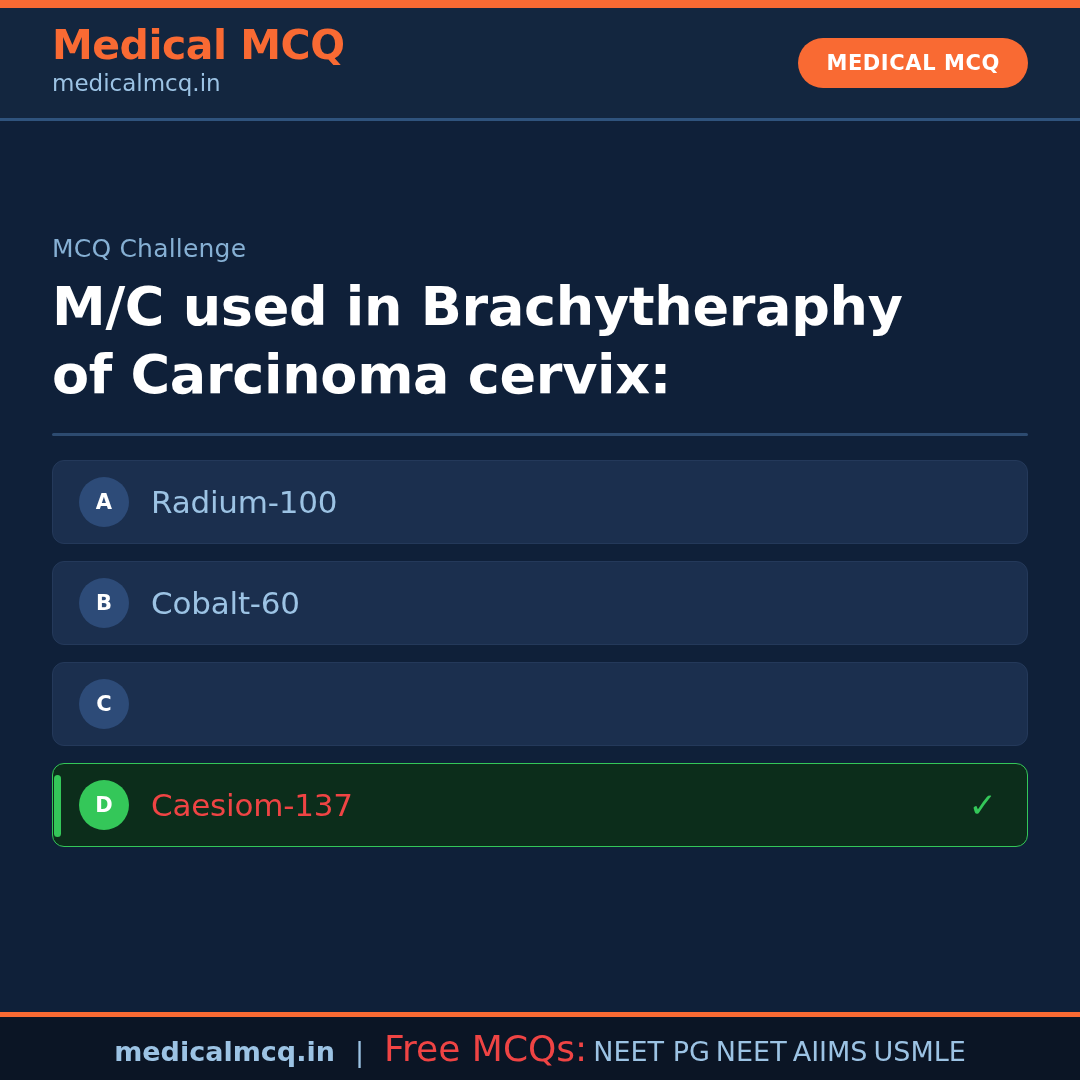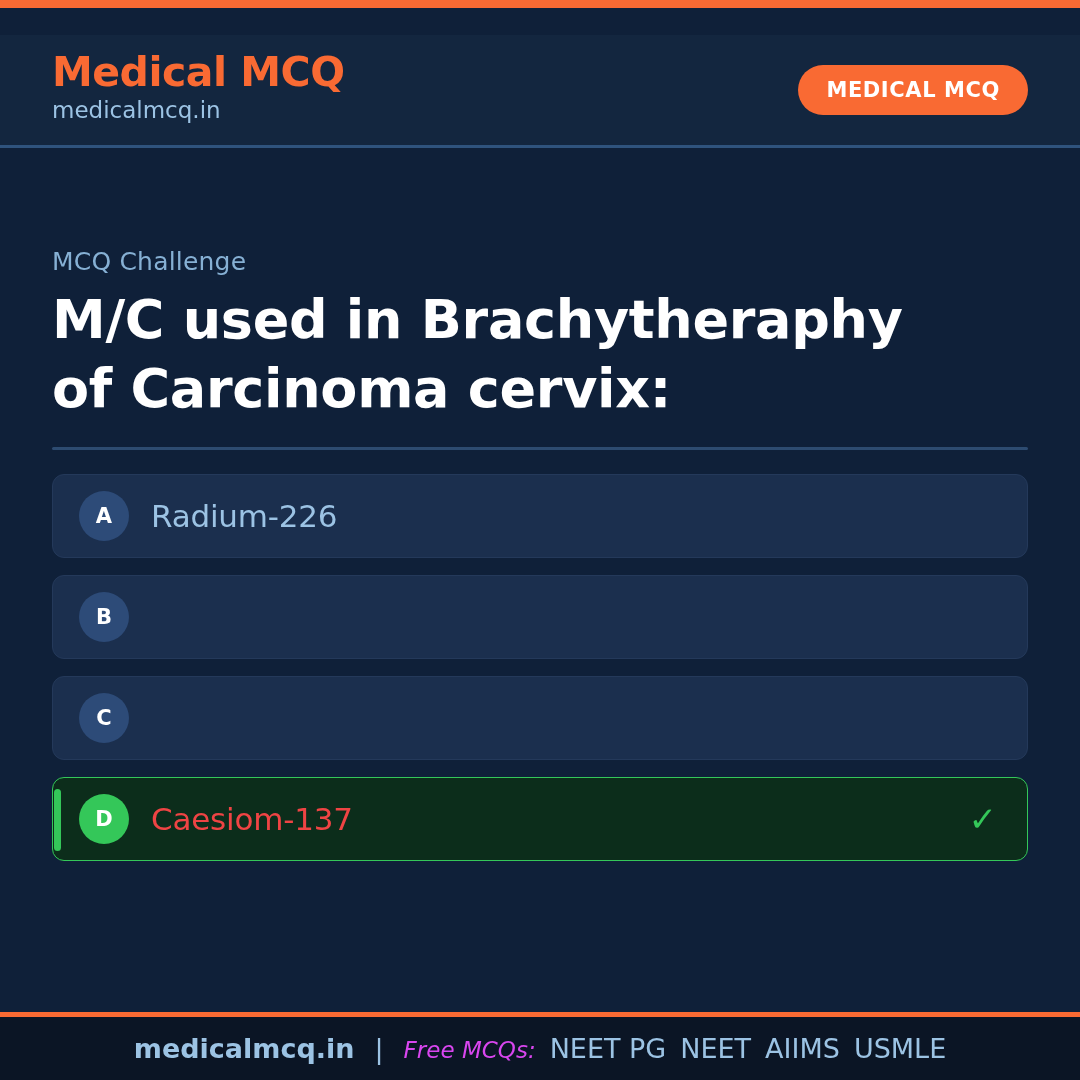--- a/index.html
+++ b/index.html
@@ -2,21 +2,21 @@
 <html><head>
 <meta charset="utf-8">
 <style>
   * { margin:0; padding:0; box-sizing:border-box; }
   html, body {
     width:1080px; height:1080px;
     font-family:"DejaVu Sans", sans-serif;
     background:#0f2039;
     overflow:hidden;
   }
-  .page { position:relative; width:1080px; height:1080px; display:flex; flex-direction:column;gap:27px; }
+  .page { position:relative; width:1080px; height:1080px; display:flex; flex-direction:column; }
 
   
   .top-accent { height:8px; background:#f96a33; flex:0 0 8px; }
 
   
   .header {
     flex:0 0 113px;
     background:#13263f;
     border-bottom:3px solid #2f537d;
     display:flex; align-items:center; justify-content:space-between;
@@ -102,22 +102,22 @@
   .footer {
     flex:0 0 68px;
     background:#0b1525;
     border-top:5px solid #f96a33;
     display:flex; align-items:center; justify-content:center;
     gap:0;
   }
   .footer-inner { display:flex; align-items:baseline; white-space:nowrap; }
   .f-site { font-size:27px; font-weight:bold; color:#9cc3e4; }
   .f-sep  { font-size:27px; color:#9cc3e4; margin:0 20px; }
-  .f-label{ font-size:23px; color:#d946ef;font-style:italic; }
-  .f-exam { font-size:27px; color:#9cc3e4; margin-left:14px; }
+  .f-label{ font-size:36px; color:#ef4444; }
+  .f-exam { font-size:27px; color:#9cc3e4; margin-left:6px; }
 </style>
 </head>
 <body>
 
 <div class="page">
 
   <div class="top-accent"></div>
 
   <div class="header">
     <div class="brand-block">
@@ -130,26 +130,27 @@
   <div class="main">
     <div class="content">
       <div class="eyebrow">MCQ Challenge</div>
       <div class="question">M/C used in Brachytheraphy of Carcinoma cervix:</div>
       <div class="divider"></div>
 
       <div class="options">
 
         <div class="option">
           <div class="badge">A</div>
-          <div class="otext">Radium-226</div>
+          <div class="otext">Radium-100</div>
           <div class="check"></div>
         </div>
 
         <div class="option">
           <div class="badge">B</div>
+          <div class="otext">Cobalt-60</div>
           <div class="check"></div>
         </div>
 
         <div class="option">
           <div class="badge">C</div>
           <div class="check"></div>
         </div>
 
         <div class="option correct">
           <div class="accent-bar"></div>

